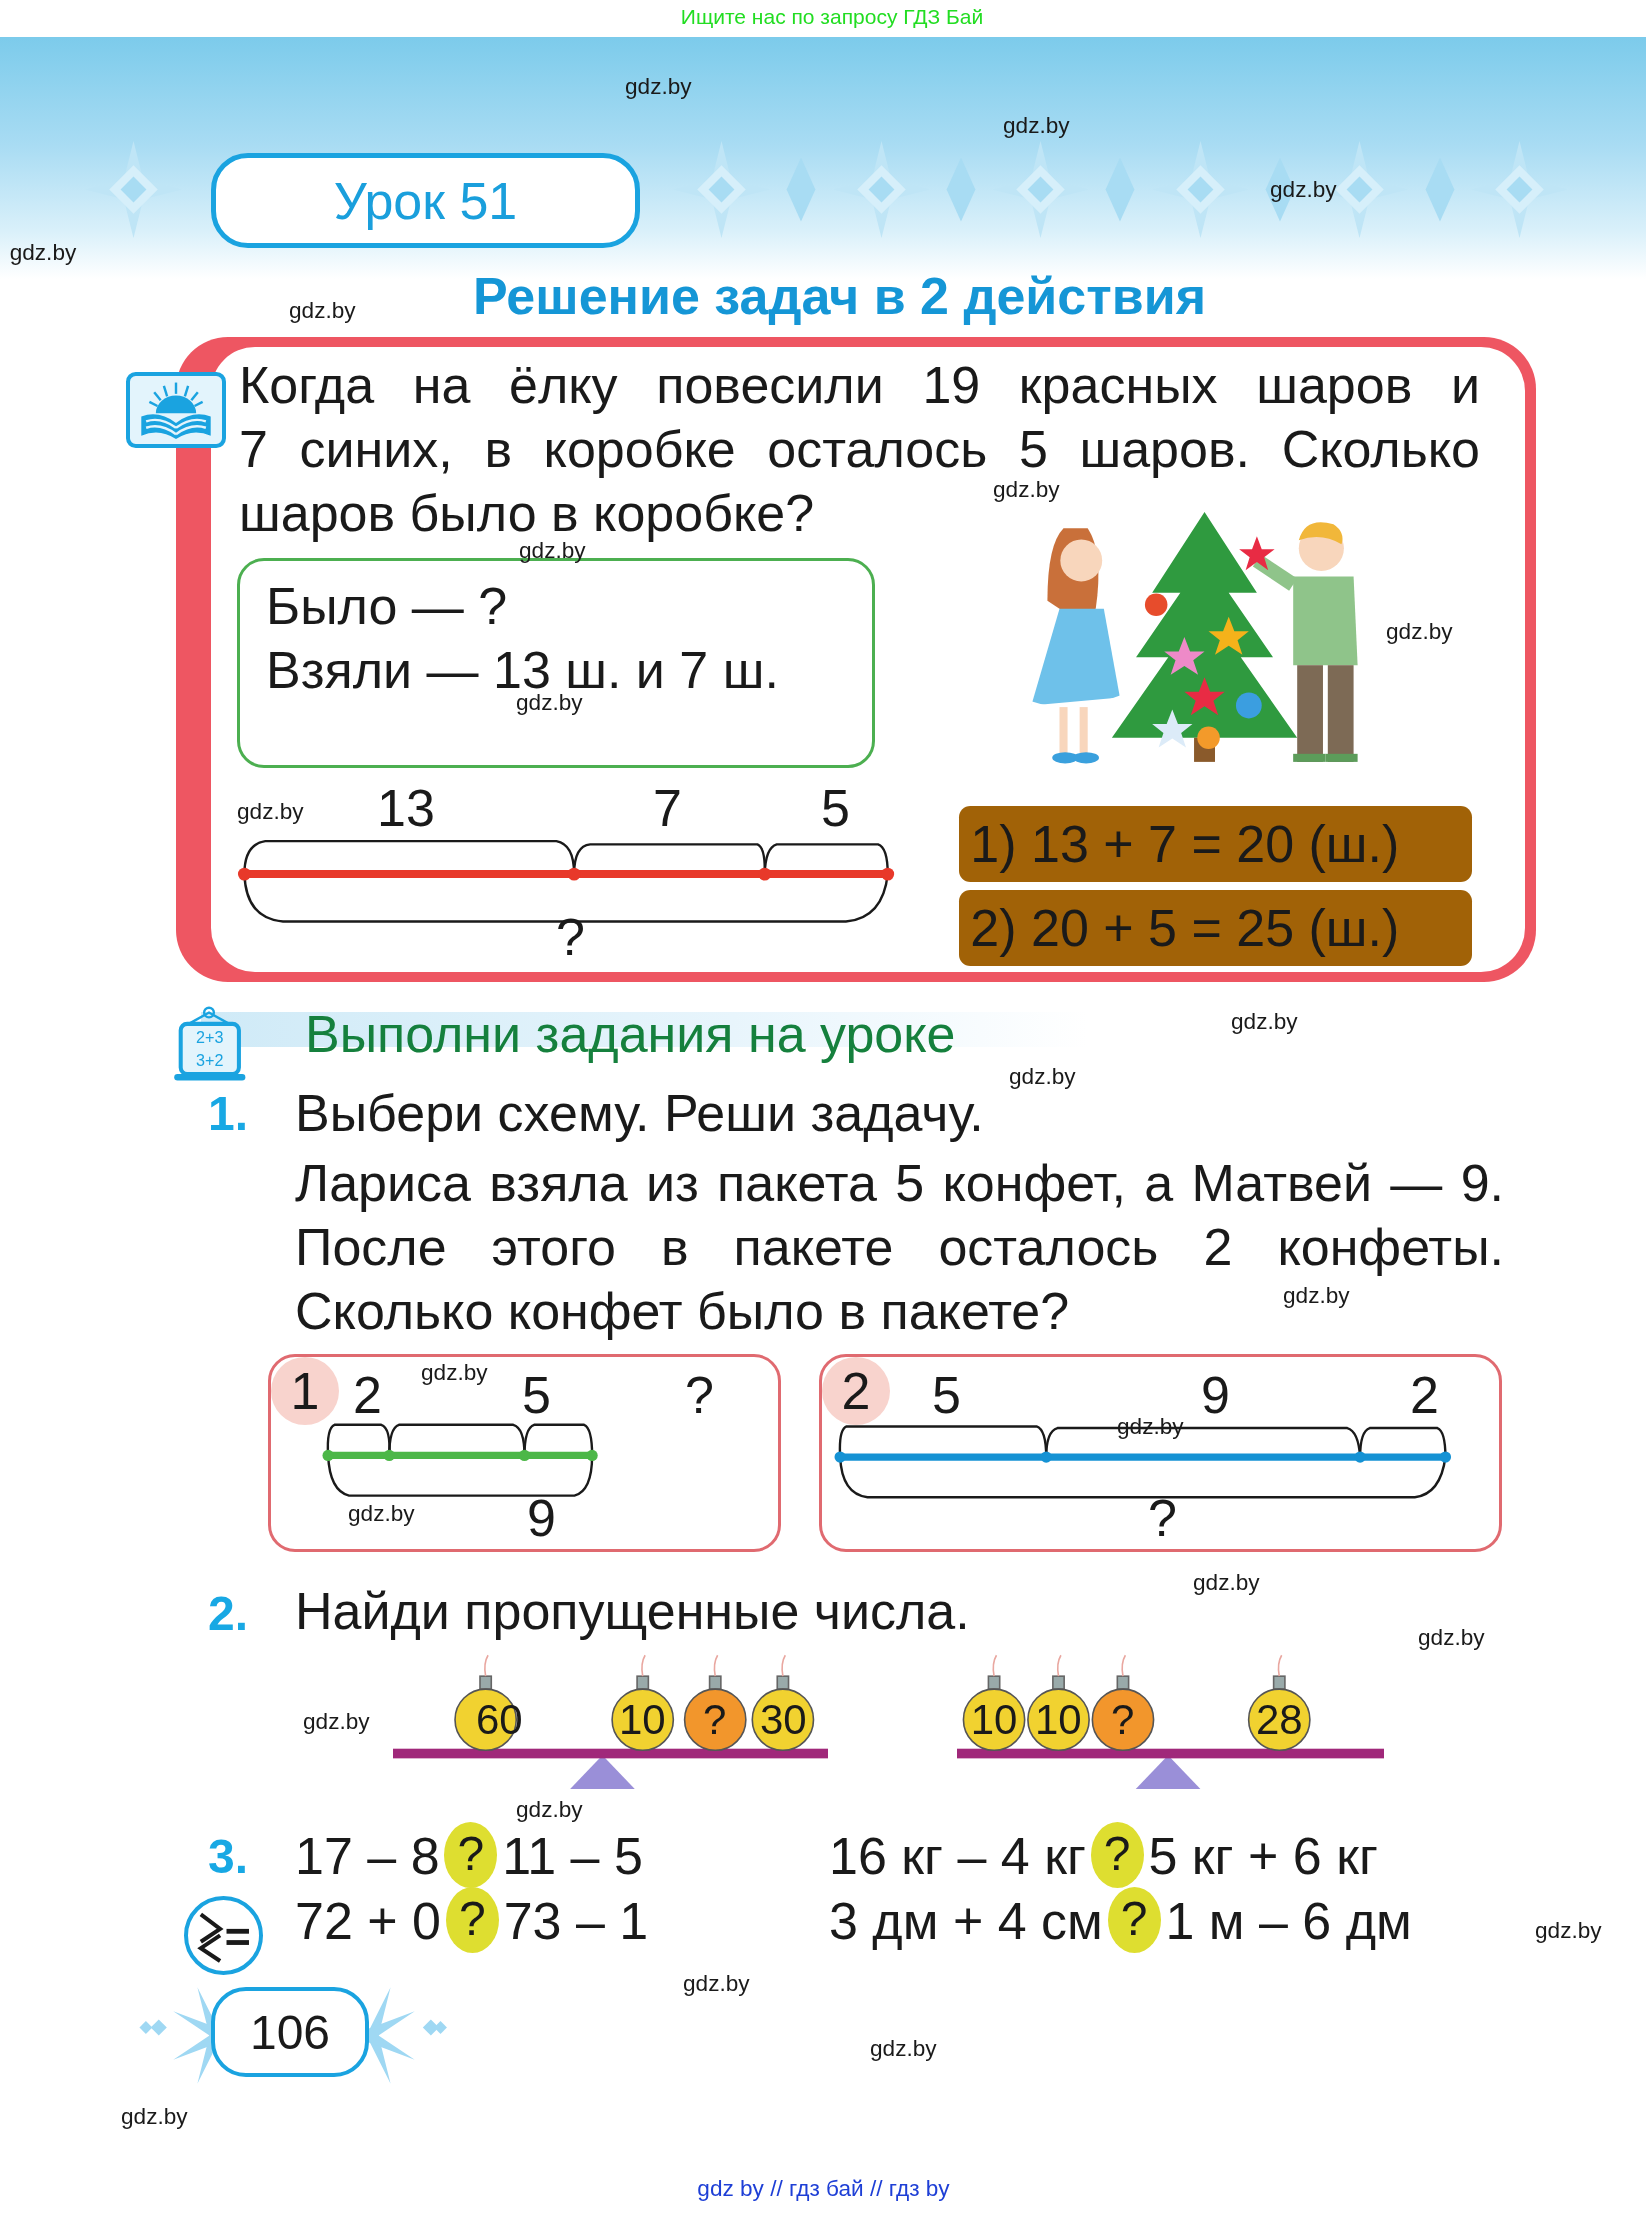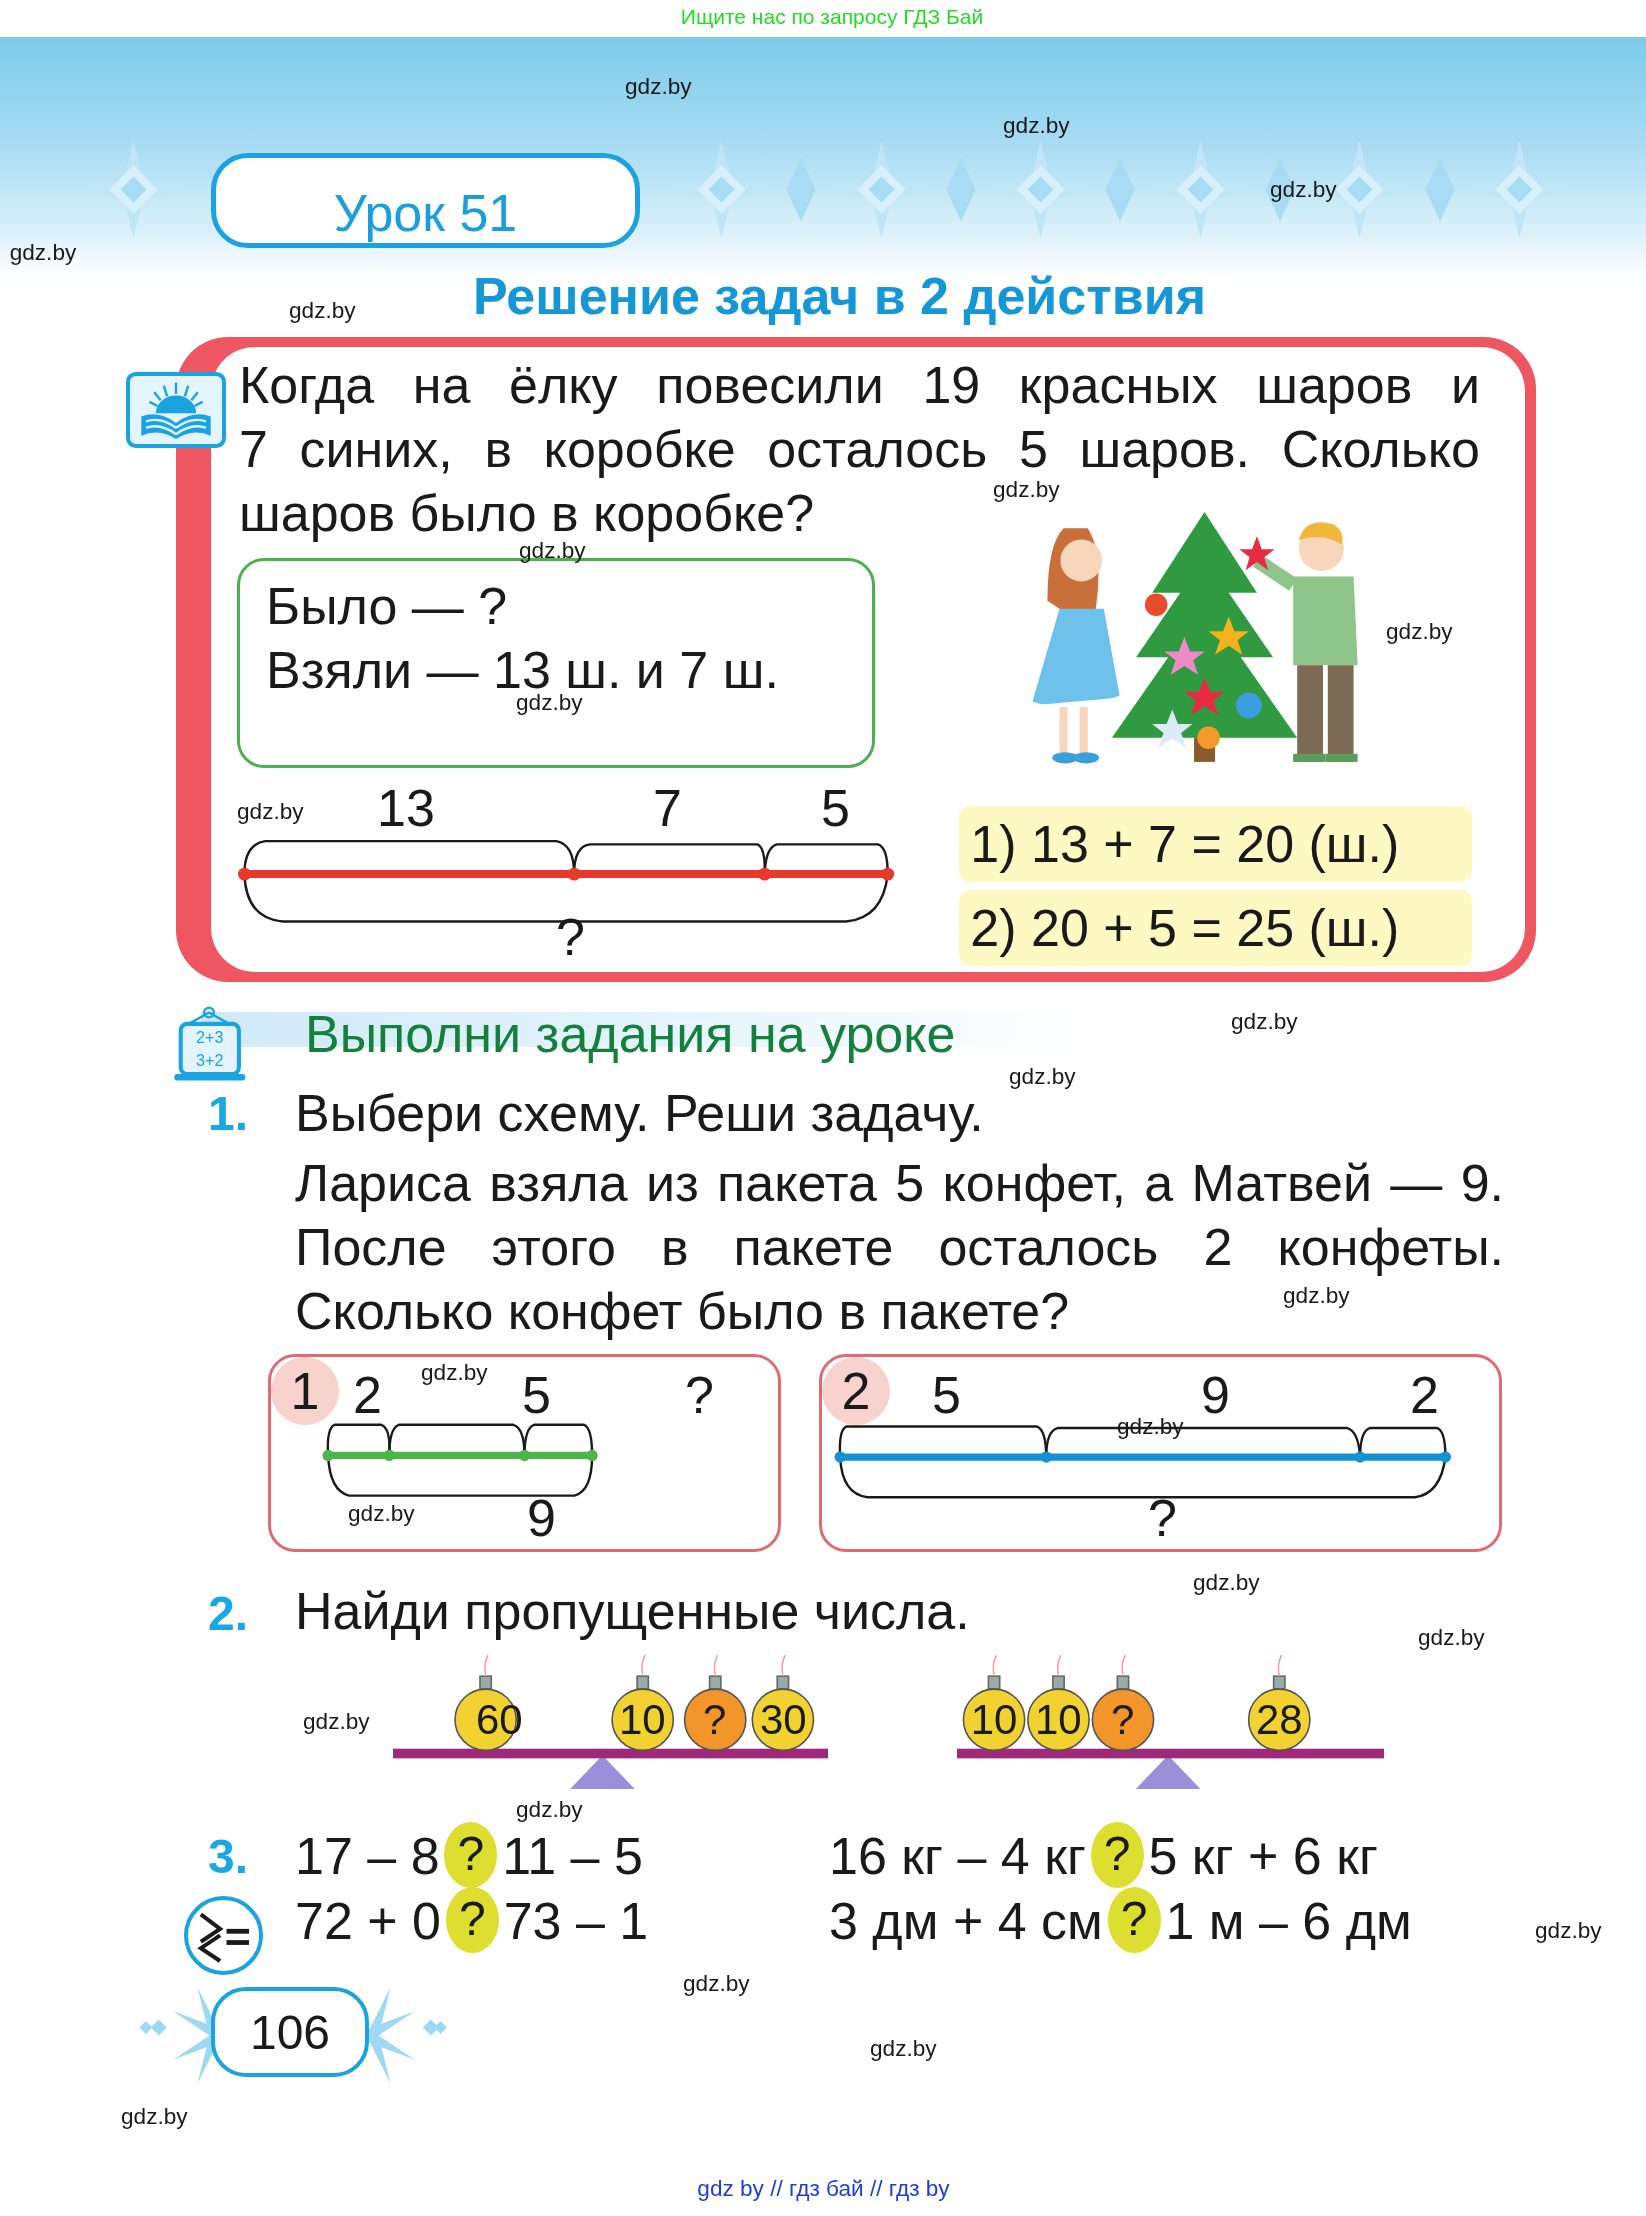--- a/index.html
+++ b/index.html
@@ -12,21 +12,21 @@
   .top-ad { left: 0; top: 0; width: 1647px; height: 37px; text-align: center;
             font-size: 21px; color: #22dd22; line-height: 34px; font-family: "Liberation Sans", sans-serif; padding-left: 17px; }
   .header-band { left: 0; top: 37px; width: 1647px; height: 242px;
     background: linear-gradient(to bottom, #7ccbeb 0%, #a9dcf3 45%, #d9f0fa 80%, #ffffff 100%); }
 
   .ornament { top: 141px; height: 97px; display: flex; align-items: center; }
   .snow { width: 97px; height: 97px; position: relative; }
   .snow svg { width: 100%; height: 100%; }
 
   .lesson-pill { left: 211px; top: 153px; width: 429px; height: 95px; border: 5.6px solid #1aa3e0;
-                 border-radius: 37px; background: #fff; display: flex; align-items: flex-end; justify-content: center; }
+                 border-radius: 37px; background: #fff; display: flex; align-items: center; justify-content: center; }
   .lesson-pill span { font-size: 52px; color: #1a9fdc; }
 
   .main-title { left: 0; width: 1647px; top: 266px; text-align: center; padding-left: 32px;
                 font-size: 52px; font-weight: bold; color: #1596d6; }
 
   .wm { font-size: 22.6px; color: #1a1a1a; font-family: "Liberation Sans", sans-serif; }
 
   
   .red-card { left: 176px; top: 337px; width: 1360px; height: 645px; background: #ee5662; border-radius: 52px; }
   .red-card-inner { left: 211px; top: 347px; width: 1314px; height: 625px; background: #fff; border-radius: 44px; }
@@ -37,21 +37,21 @@
   .problem-text { left: 239px; top: 353px; width: 1241px; font-size: 52px; line-height: 64px; color: #1a1a1a; }
   .problem-text p { text-align: justify; text-align-last: justify; }
   .problem-text p.last { text-align-last: left; }
 
   .short-box { left: 237px; top: 558px; width: 638px; height: 210px; border: 3.2px solid #4caf50; border-radius: 27px;
                padding: 13px 0 0 26px; font-size: 52px; line-height: 64px; }
 
   .tree-img { left: 1015px; top: 496px; width: 371px; height: 282px; }
 
   .scheme-label { font-size: 52px; }
-  .solution { left: 959px; width: 513px; height: 76px; background: #fef9c3; border-radius: 11.3px;
+  .solution { left: 959px; width: 513px; height: 76px; background: #a16207; border-radius: 11.3px;
               font-size: 52px; line-height: 76px; padding-left: 11.3px; }
 
   
   .sec-band { left: 201px; top: 1012px; width: 887px; height: 35px;
               background: linear-gradient(to right, #cfeaf7 0%, #e8f5fc 60%, rgba(255,255,255,0) 100%); }
   .task-icon { left: 171px; top: 1006px; width: 76px; height: 81px; }
   .sec-title { left: 305px; top: 1004px; font-size: 52px; color: #15803d; }
 
   .task-num { font-size: 48px; font-weight: bold; color: #18a8e4; }
   .task-text { font-size: 52px; color: #1a1a1a; }

